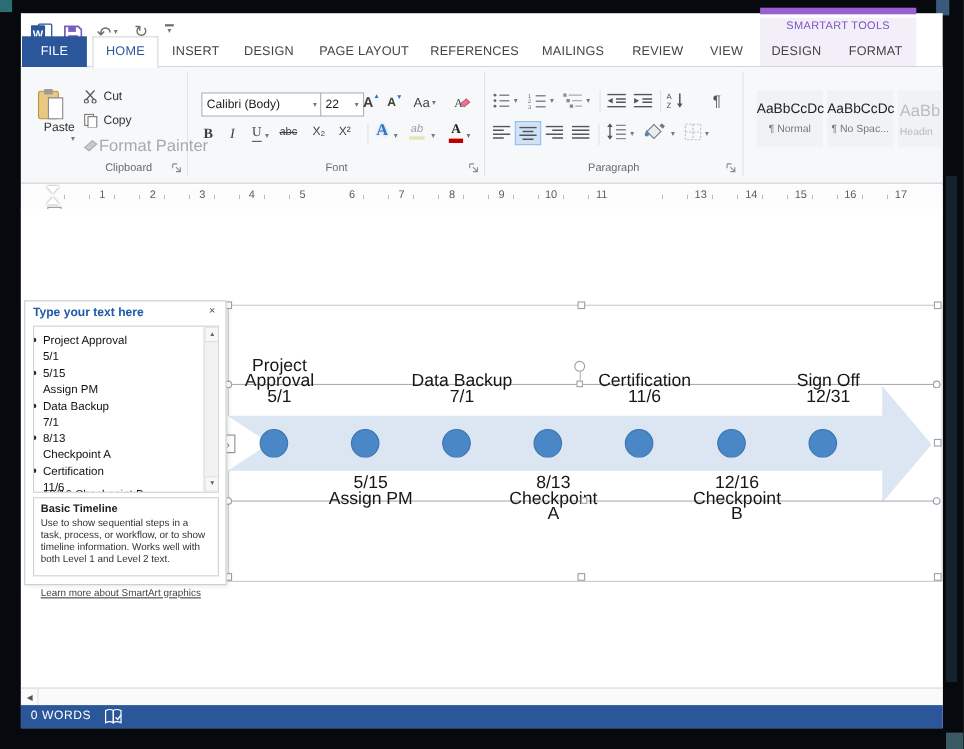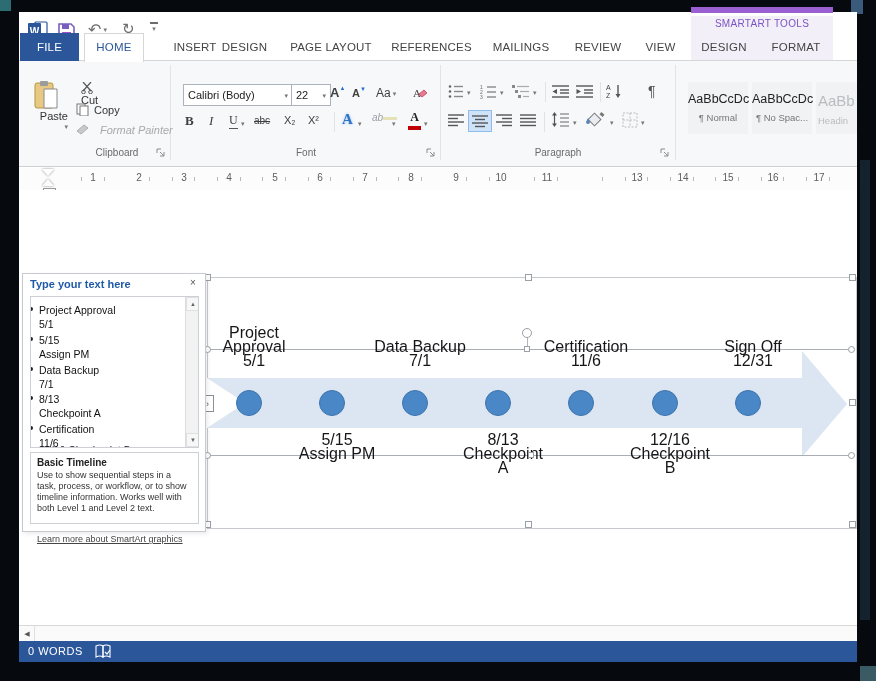--- a/index.html
+++ b/index.html
@@ -117,21 +117,21 @@
     <span class="caret">▾</span>
   </div>
 
   <div class="abs ctx-bar"></div>
   <div class="abs ctx-bg"></div>
   <div class="abs ctx-title">SMARTART TOOLS</div>
   <div class="abs tab-line"></div>
 
   <div class="tab tab-file" style="left:20px;width:59px;">FILE</div>
   <div class="tab tab-home" style="left:84px;width:58px;">HOME</div>
-  <div class="tab" style="left:150px;width:56px;margin-left:17px;">INSERT</div>
+  <div class="tab" style="left:150px;width:56px;">INSERT</div>
   <div class="tab" style="left:216px;width:57px;">DESIGN</div>
   <div class="tab" style="left:283px;width:96px;">PAGE LAYOUT</div>
   <div class="tab" style="left:389px;width:85px;">REFERENCES</div>
   <div class="tab" style="left:484px;width:74px;">MAILINGS</div>
   <div class="tab" style="left:568px;width:60px;">REVIEW</div>
   <div class="tab" style="left:638px;width:45px;">VIEW</div>
   <div class="tab" style="left:699px;width:50px;">DESIGN</div>
   <div class="tab" style="left:766px;width:60px;">FORMAT</div>
 
   <div class="abs ribbon"></div>
@@ -141,41 +141,41 @@
 
   <div class="abs" style="left:26px;top:78px;width:42px;height:66px;text-align:right;">
     <svg width="26" height="30" viewBox="0 0 26 30" style="margin:2px auto 0;">
       <rect x="1" y="3" width="18" height="25" rx="2" fill="#e8c983" stroke="#b5953f"></rect>
       <rect x="6" y="1" width="8" height="5" rx="1" fill="#9c9c9c"></rect>
       <path d="M10 9 h13 v19 h-13 z" fill="#fff" stroke="#8a8a8a"></path>
     </svg>
     <div style="font-size:11px;color:#333;">Paste</div>
     <div class="caret" style="margin-top:1px;">▾</div>
   </div>
-  <div class="abs" style="left:76px;top:82px;display:flex;align-items:center;flex-direction:column;">
+  <div class="abs" style="left:76px;top:82px;display:flex;align-items:center;">
     <svg width="13" height="12" viewBox="0 0 13 12">
       <line x1="2" y1="0" x2="10" y2="9" stroke="#555" stroke-width="1.2"></line>
       <line x1="10" y1="0" x2="2" y2="9" stroke="#555" stroke-width="1.2"></line>
       <circle cx="2.5" cy="10" r="1.8" fill="none" stroke="#555"></circle>
       <circle cx="9.5" cy="10" r="1.8" fill="none" stroke="#555"></circle>
     </svg>
     <span style="font-size:11px;color:#333;margin-left:5px;">Cut</span>
   </div>
   <div class="abs" style="left:76px;top:103px;display:flex;align-items:center;">
     <svg width="13" height="13" viewBox="0 0 13 13">
       <rect x="1" y="1" width="8" height="10" fill="#fff" stroke="#777"></rect>
       <rect x="4" y="3" width="8" height="10" fill="#fff" stroke="#777"></rect>
     </svg>
     <span style="font-size:11px;color:#333;margin-left:5px;">Copy</span>
   </div>
   <div class="abs" style="left:76px;top:124px;display:flex;align-items:center;">
     <svg width="14" height="12" viewBox="0 0 14 12">
       <path d="M1 7 L8 1 l4 3 -7 6 z" fill="#c9c9c9" stroke="#adadad"></path>
     </svg>
-    <span style="font-size:11px;color:#a9a9a9;margin-left:10px;font-style:italic;">Format Painter</span>
+    <span style="font-size:15px;color:#a9a9a9;margin-left:0;">Format Painter</span>
   </div>
   <div class="glabel" style="left:20px;width:150px;margin-left:22px;">Clipboard</div>
   <div class="launch" style="left:156px;top:148px;">
     <svg width="10" height="10" viewBox="0 0 10 10">
         <path d="M1 1 v4 M1 1 h4" stroke="#8a8a8a" fill="none"></path>
         <path d="M4 4 l4 4 M8 4 v4 h-4" stroke="#8a8a8a" fill="none"></path>
       </svg>
   </div>
 
   <div class="combo" style="left:183px;top:84px;width:100px;">
@@ -226,21 +226,21 @@
   <div class="rbtn" style="left:308px;top:114px;font-size:11px;">
       <span>X²</span>
     </div>
   <div class="sep2" style="left:334px;top:112px;"></div>
   <div class="rbtn" style="left:342px;top:111px;font-size:15px;font-weight:bold;color:#2e75c8;text-shadow:0 0 3px #9cc3ef;font-family:'Liberation Serif',serif;">
       <span>A</span>
     </div>
   <div class="rbtn caret" style="left:358px;top:120px;">
       <span>▾</span>
     </div>
-  <div class="rbtn" style="left:372px;top:112px;flex-direction:row;">
+  <div class="rbtn" style="left:372px;top:112px;flex-direction:column;">
     <span style="font-size:10px;color:#9aa0a6;font-style:italic;">ab</span>
     <span style="width:14px;height:3px;background:#e6e2b8;margin-top:1px;"></span>
   </div>
   <div class="rbtn caret" style="left:392px;top:120px;">
       <span>▾</span>
     </div>
   <div class="rbtn" style="left:408px;top:110px;flex-direction:column;">
     <span style="font-size:12px;font-weight:bold;font-family:'Liberation Serif',serif;color:#222;">A</span>
     <span style="width:13px;height:3.5px;background:#c00000;margin-top:1px;"></span>
   </div>

